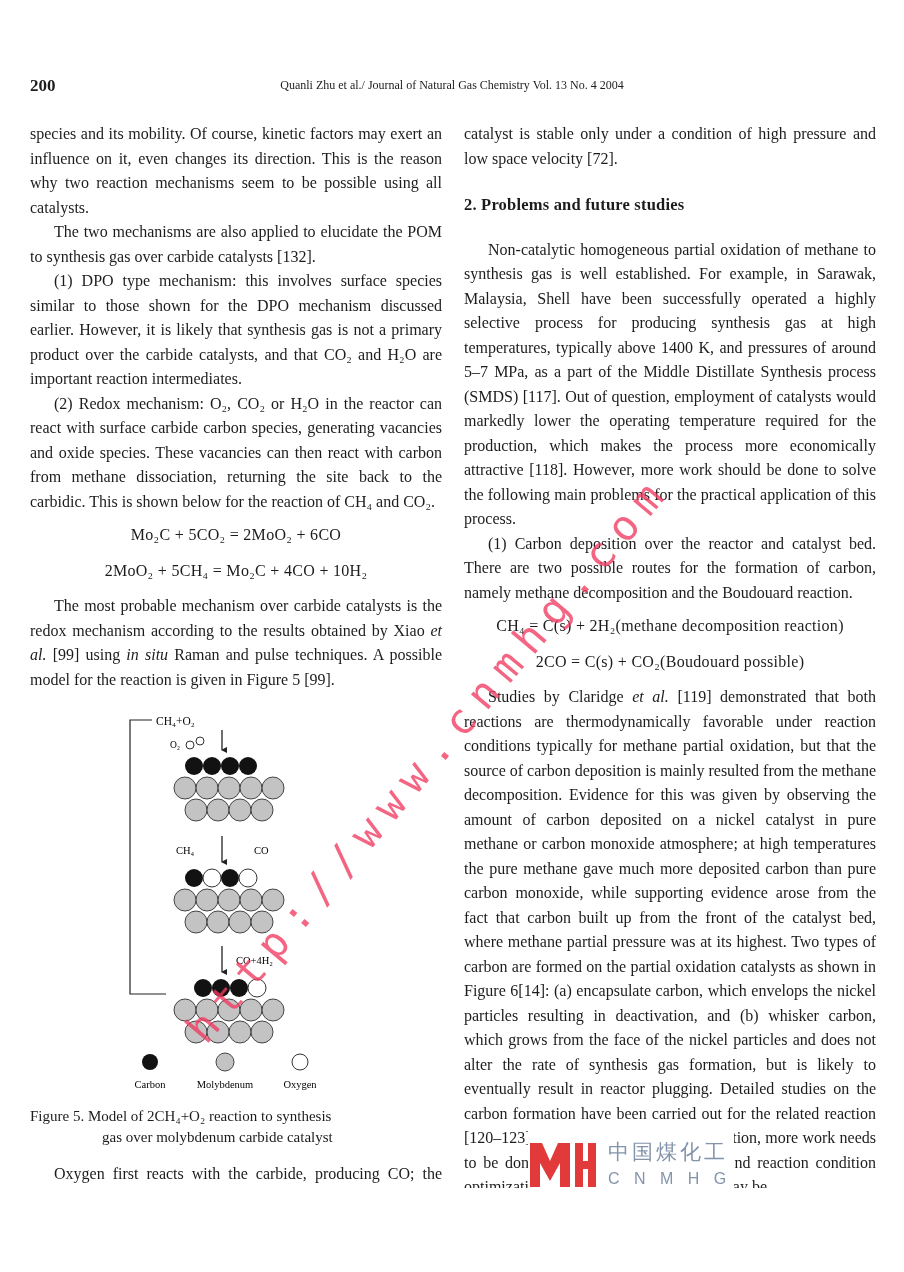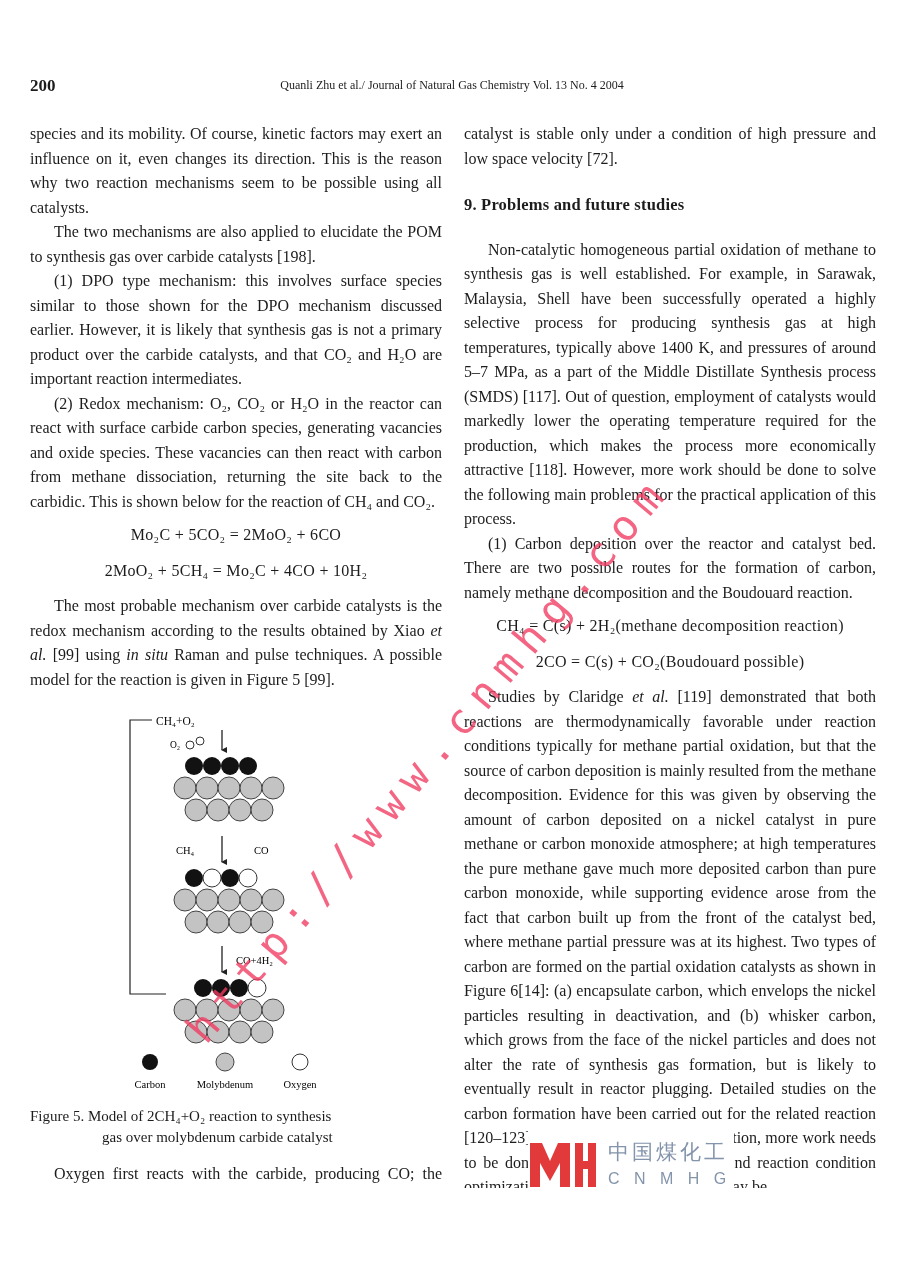--- a/index.html
+++ b/index.html
@@ -71,21 +71,21 @@
 </head>
 <body>
 
 <div class="page">
 
   <div class="page-number">200</div>
   <div class="running-header">Quanli Zhu et al./ Journal of Natural Gas Chemistry Vol. 13 No. 4  2004</div>
 
   <div class="col col-left">
     <p>species and its mobility.  Of course, kinetic factors may exert an influence on it, even changes its direction.  This is the reason why two reaction mechanisms seem to be possible using all catalysts.</p>
-    <p class="indent">The two mechanisms are also applied to elucidate the POM to synthesis gas over carbide catalysts [198].</p>
+    <p class="indent">The two mechanisms are also applied to elucidate the POM to synthesis gas over carbide catalysts [132].</p>
     <p class="indent">(1) DPO type mechanism: this involves surface species similar to those shown for the DPO mechanism discussed earlier.  However, it is likely that synthesis gas is not a primary product over the carbide catalysts, and that CO₂ and H₂O are important reaction intermediates.</p>
     <p class="indent">(2) Redox mechanism: O₂, CO₂ or H₂O in the reactor can react with surface carbide carbon species, generating vacancies and oxide species.  These vacancies can then react with carbon from methane dissociation, returning the site back to the carbidic.  This is shown below for the reaction of CH₄ and CO₂.</p>
 
     <div class="equation">Mo₂C + 5CO₂ = 2MoO₂ + 6CO</div>
     <div class="equation">2MoO₂ + 5CH₄ = Mo₂C + 4CO + 10H₂</div>
 
     <p class="indent"><span>The most probable mechanism over carbide catalysts is the redox mechanism according to the results obtained by Xiao </span><span class="ital">et al.</span><span> [99] using </span><span class="ital">in situ</span><span> Raman and pulse techniques.  A possible model for the reaction is given in Figure 5 [99].</span></p>
 
     <div class="figure-block">
       <svg class="figure-svg" width="240" height="392" viewBox="0 0 240 392">
@@ -175,21 +175,21 @@
         <span class="cap2">gas over molybdenum carbide catalyst</span>
       </div>
     </div>
 
     <p class="indent">Oxygen first reacts with the carbide, producing CO; the oxide or oxycarbide surface is then reduced by methane to produce CO and H₂.  Because the recarburization of the oxide surface by methane is a slow process and endothermic reaction, the carbide</p>
   </div>
 
   <div class="col col-right">
     <p>catalyst is stable only under a condition of high pressure and low space velocity [72].</p>
 
-    <div class="section-heading">9. Problems and future studies</div>
+    <div class="section-heading">2. Problems and future studies</div>
 
     <p class="indent">Non-catalytic homogeneous partial oxidation of methane to synthesis gas is well established.  For example, in Sarawak, Malaysia, Shell have been successfully operated a highly selective process for producing synthesis gas at high temperatures, typically above 1400 K, and pressures of around 5–7 MPa, as a part of the Middle Distillate Synthesis process (SMDS) [117].  Out of question, employment of catalysts would markedly lower the operating temperature required for the production, which makes the process more economically attractive [118].  However, more work should be done to solve the following main problems for the practical application of this process.</p>
     <p class="indent">(1) Carbon deposition over the reactor and catalyst bed. There are two possible routes for the formation of carbon, namely methane decomposition and the Boudouard reaction.</p>
 
     <div class="equation">CH₄ = C(s) + 2H₂(methane decomposition reaction)</div>
     <div class="equation">2CO = C(s) + CO₂(Boudouard possible)</div>
 
     <p class="indent"><span>Studies by Claridge </span><span class="ital">et al.</span><span> [119] demonstrated that both reactions are thermodynamically favorable under reaction conditions typically for methane partial oxidation, but that the source of carbon deposition is mainly resulted from the methane decomposition.  Evidence for this was given by observing the amount of carbon deposited on a nickel catalyst in pure methane or carbon monoxide atmosphere; at high temperatures the pure methane gave much more deposited carbon than pure carbon monoxide, while supporting evidence arose from the fact that carbon built up from the front of the catalyst bed, where methane partial pressure was at its highest.  Two types of carbon are formed on the partial oxidation catalysts as shown in Figure 6[14]: (a) encapsulate carbon, which envelops the nickel particles resulting in deactivation, and (b) whisker carbon, which grows from the face of the nickel particles and does not alter the rate of synthesis gas formation, but is likely to eventually result in reactor plugging.  Detailed studies on the carbon formation have been carried out for the related reaction [120–123].  To suppress the carbon deposition, more work needs to be done on the catalyst preparation and reaction condition optimization.  For example, some steam may be</span></p>
   </div>
 

